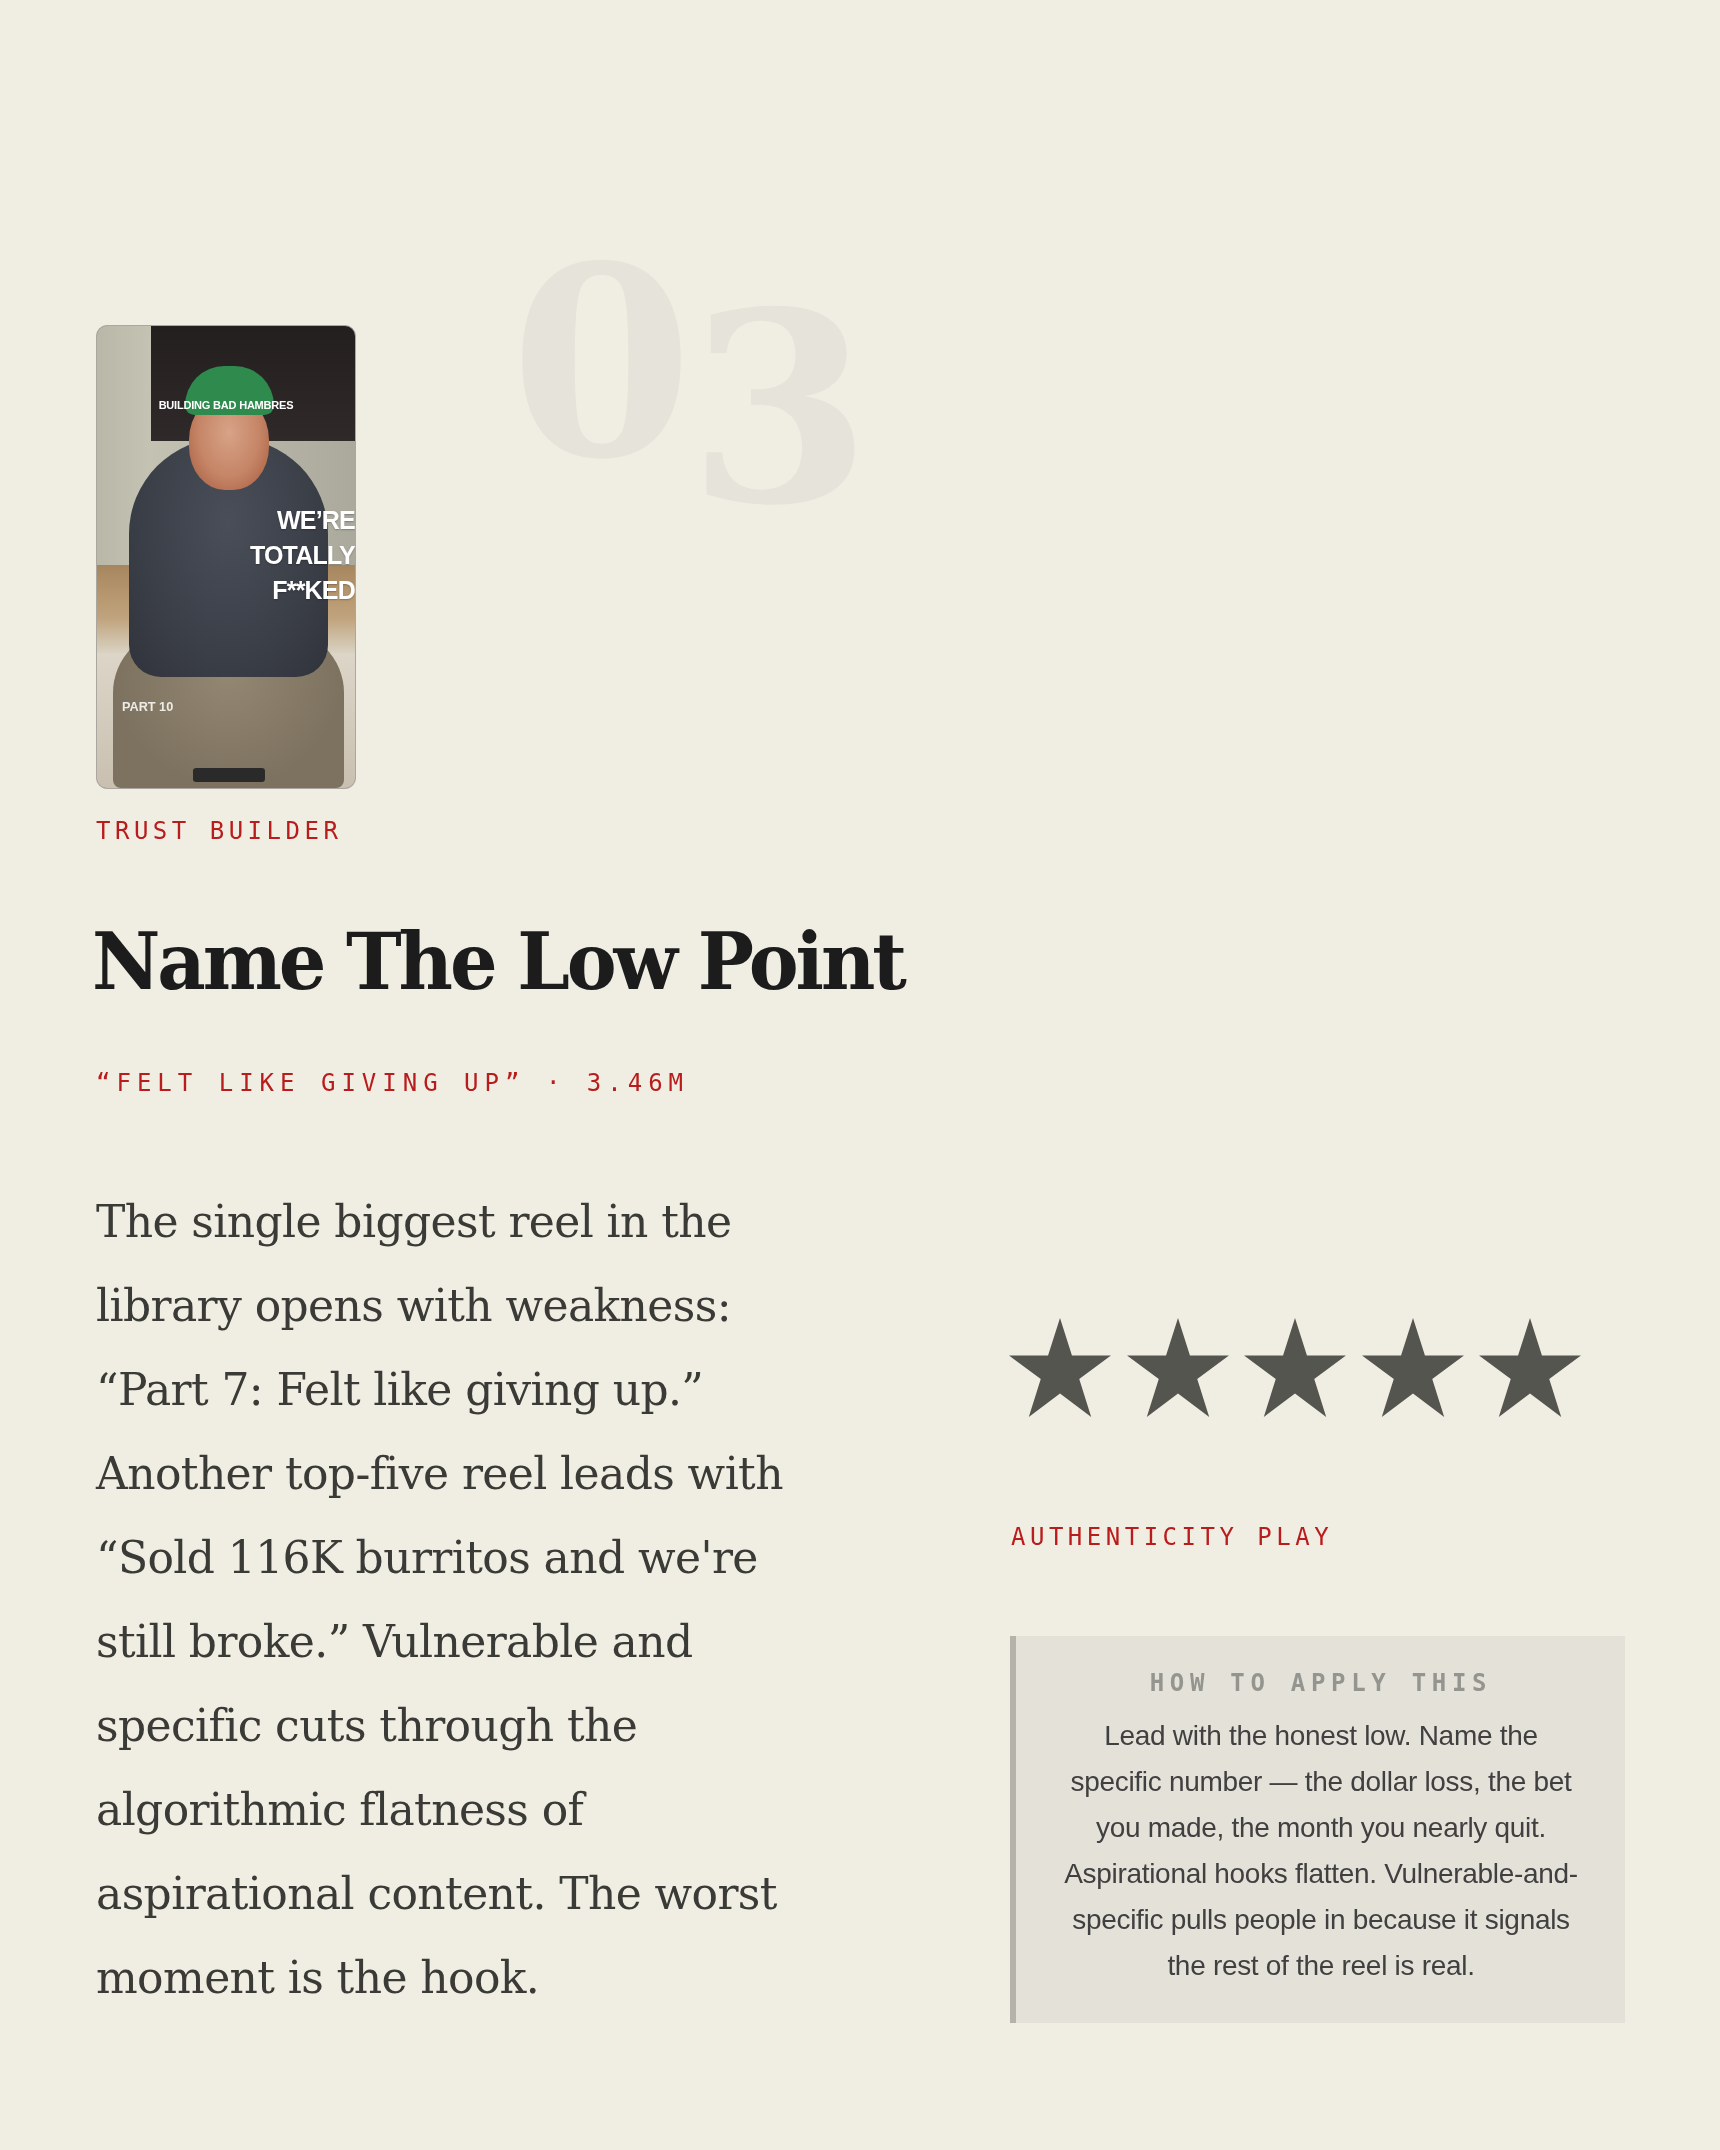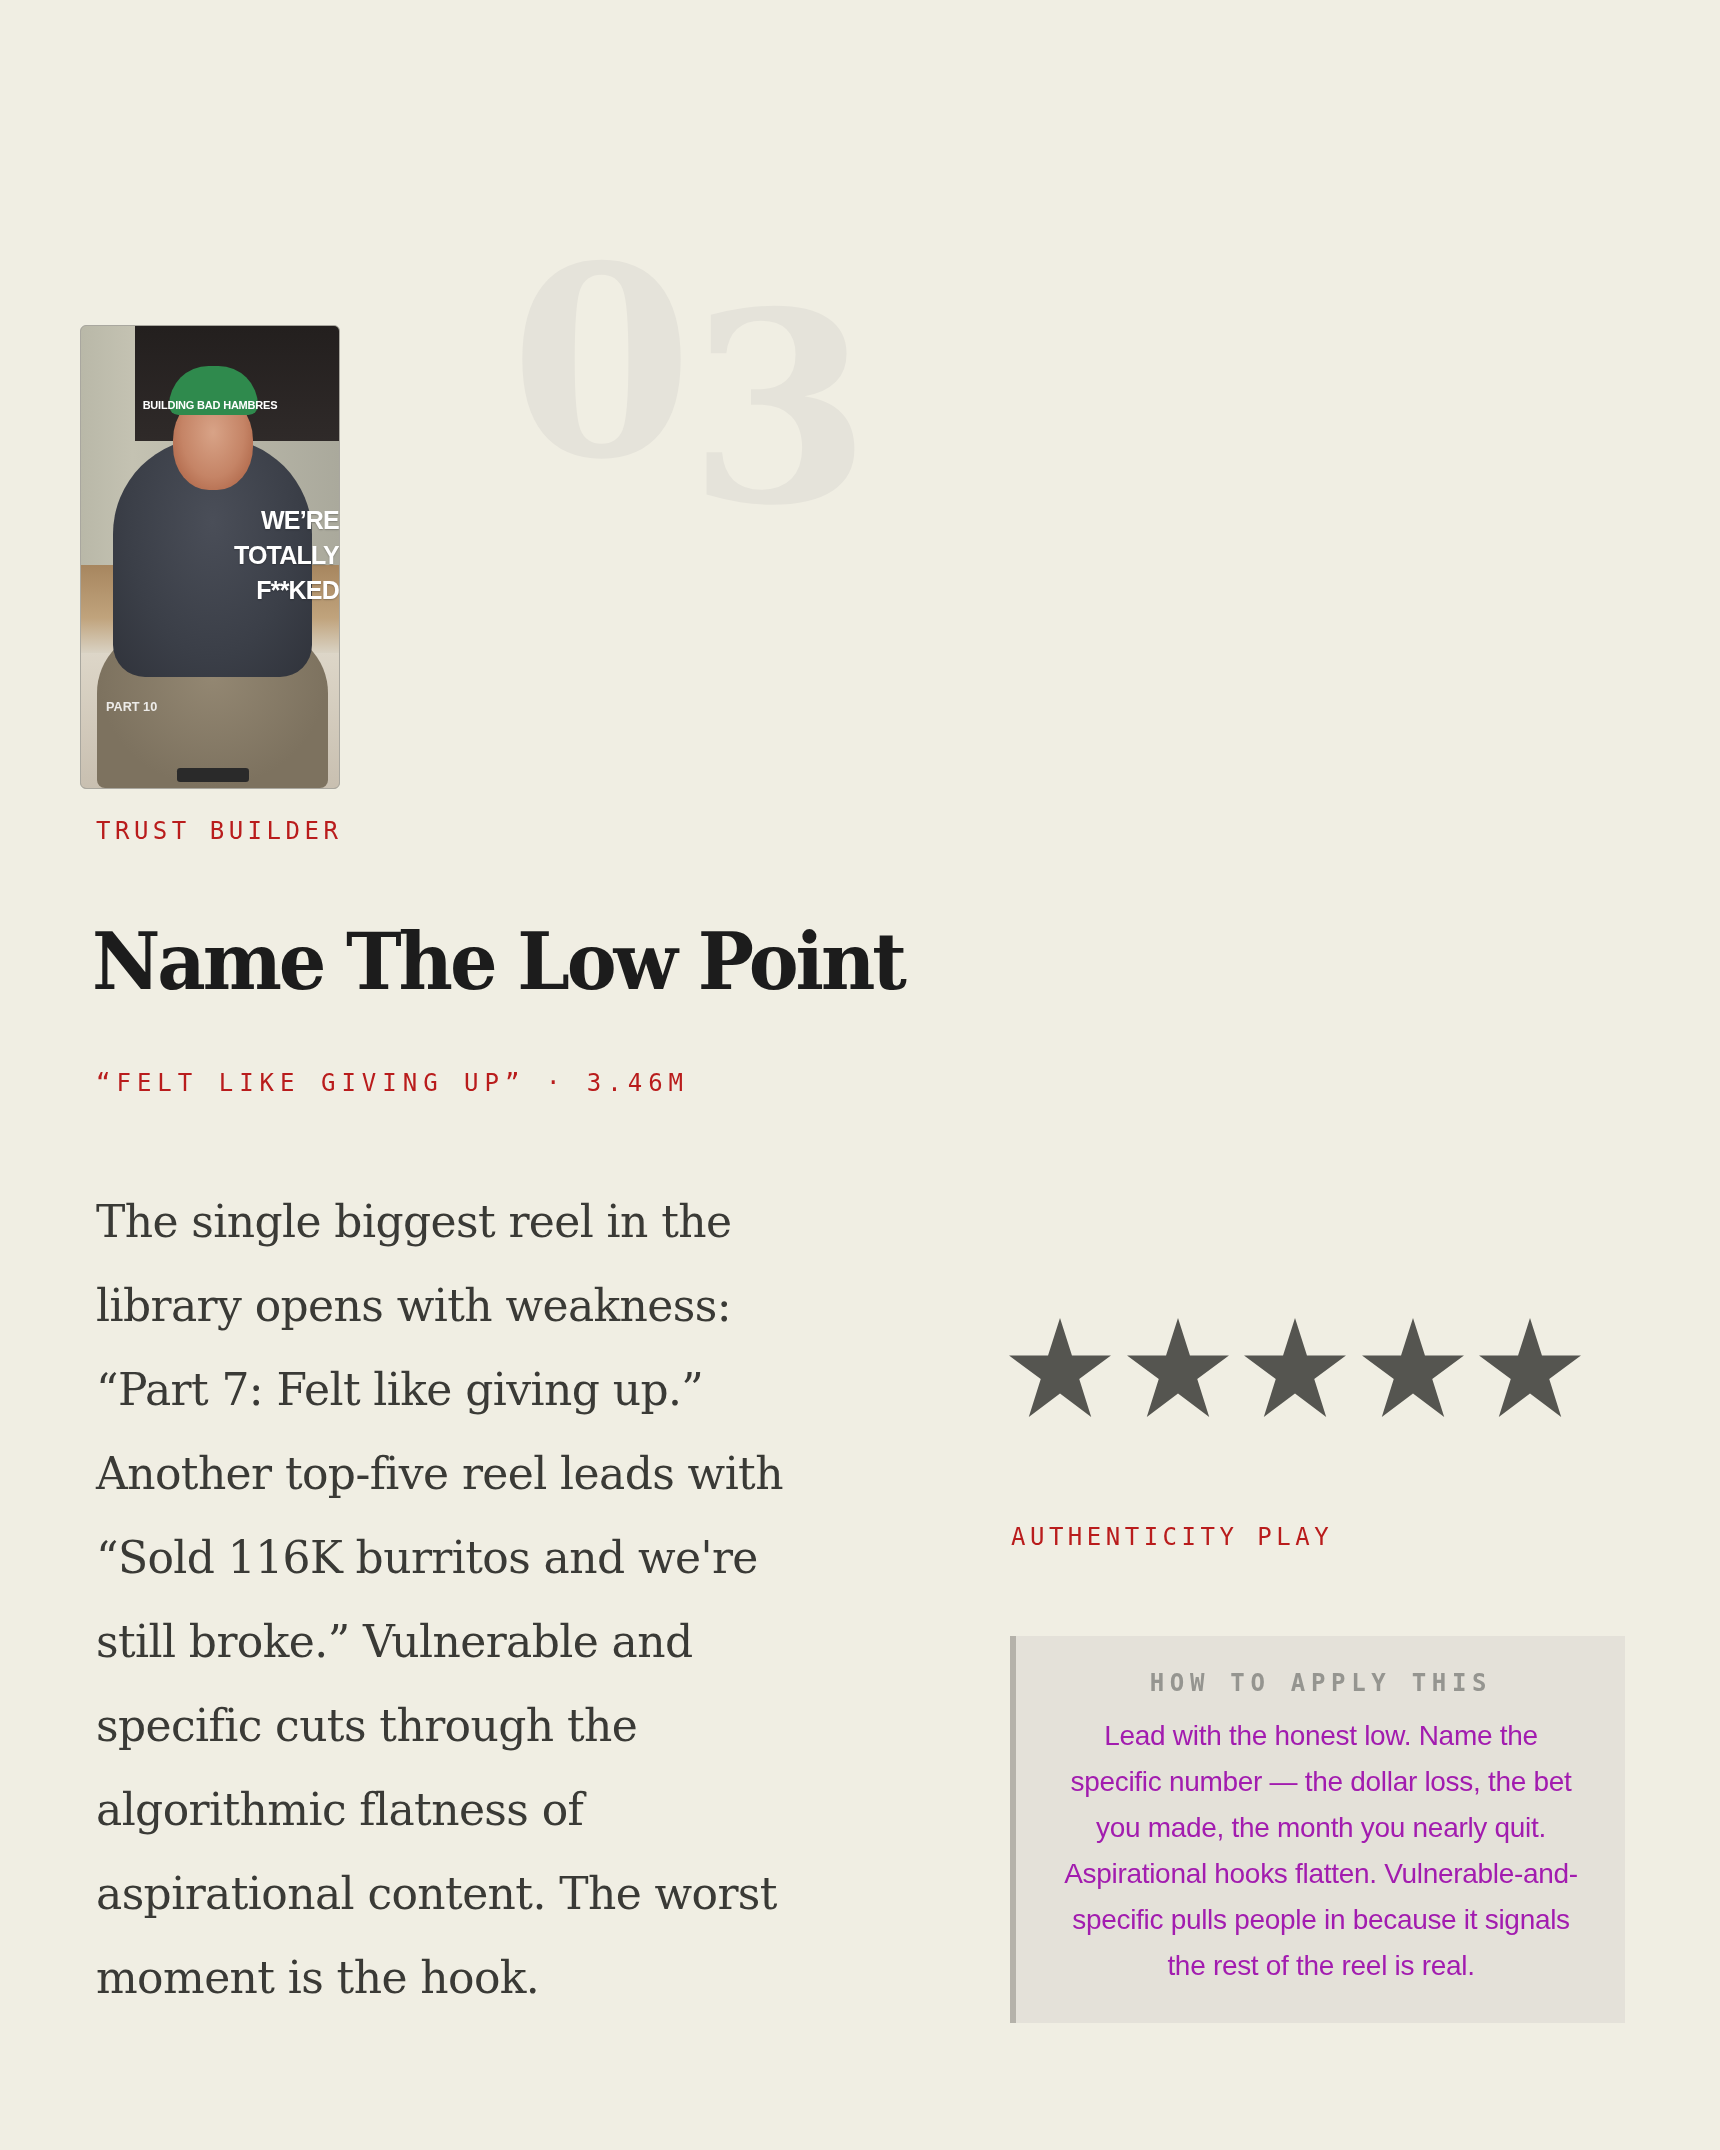--- a/index.html
+++ b/index.html
@@ -21,23 +21,23 @@
     line-height: 1;
     color: #e5e3da;
     letter-spacing: -4.8px;
     white-space: nowrap;
     z-index: 0;
   }
   .big-num .three { display: inline-block; transform: translateY(46px); }
 
   
   .thumb {
-    left: 80px; top: 325px;
+    left: 96px; top: 325px;
     width: 260px; height: 464px;
-    border-radius: 6px;
+    border-radius: 11px;
     border: 1.6px solid #a9a79f;
     box-sizing: border-box;
     overflow: hidden;
     z-index: 1;
     background: #9a978c;
   }
   .thumb .wall { position: absolute; left: 0; top: 0; width: 100%; height: 239px;
     background: linear-gradient(90deg, #b9b8a8 0%, #c4c2b2 20%, #aaa99c 100%); }
   .thumb .tv { position: absolute; left: 54px; top: 0; width: 206px; height: 115px;
     background: linear-gradient(180deg, #231f1e, #2f2a29); }
@@ -141,21 +141,21 @@
     color: #959590;
     letter-spacing: 5.7px;
     white-space: nowrap;
     margin-top: 3.2px;
   }
   .callout-body {
     margin-top: 17.5px;
     font-family: "Liberation Sans", sans-serif;
     font-size: 28px;
     line-height: 46px;
-    color: #a21caf;
+    color: #404040;
     letter-spacing: -0.3px;
   }
   .callout-body span { display: block; white-space: nowrap; }
 </style>
 </head>
 <body>
 
 <div class="abs big-num"><span>0</span><span class="three">3</span></div>
 
 <div class="abs thumb">

